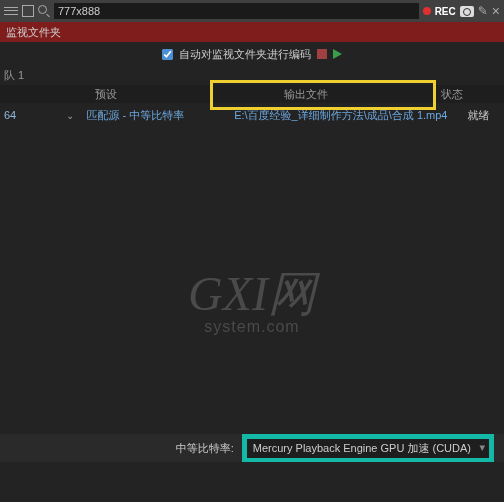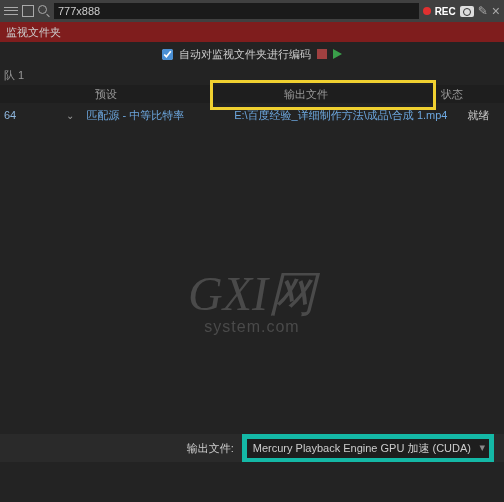--- a/index.html
+++ b/index.html
@@ -188,17 +188,17 @@
 </div>
 
 <div class="highlight"></div>
 
 <div class="watermark">
   <div class="wm-main">GXI网</div>
   <div class="wm-sub">system.com</div>
 </div>
 
 <div class="bottom-band">
-  <span class="render-label">输出文件:</span>
+  <span class="render-label">中等比特率:</span>
   <div class="dropdown">Mercury Playback Engine GPU 加速 (CUDA)</div>
 </div>
 
 <div class="bottom-pad"></div>
 
 </body></html>

